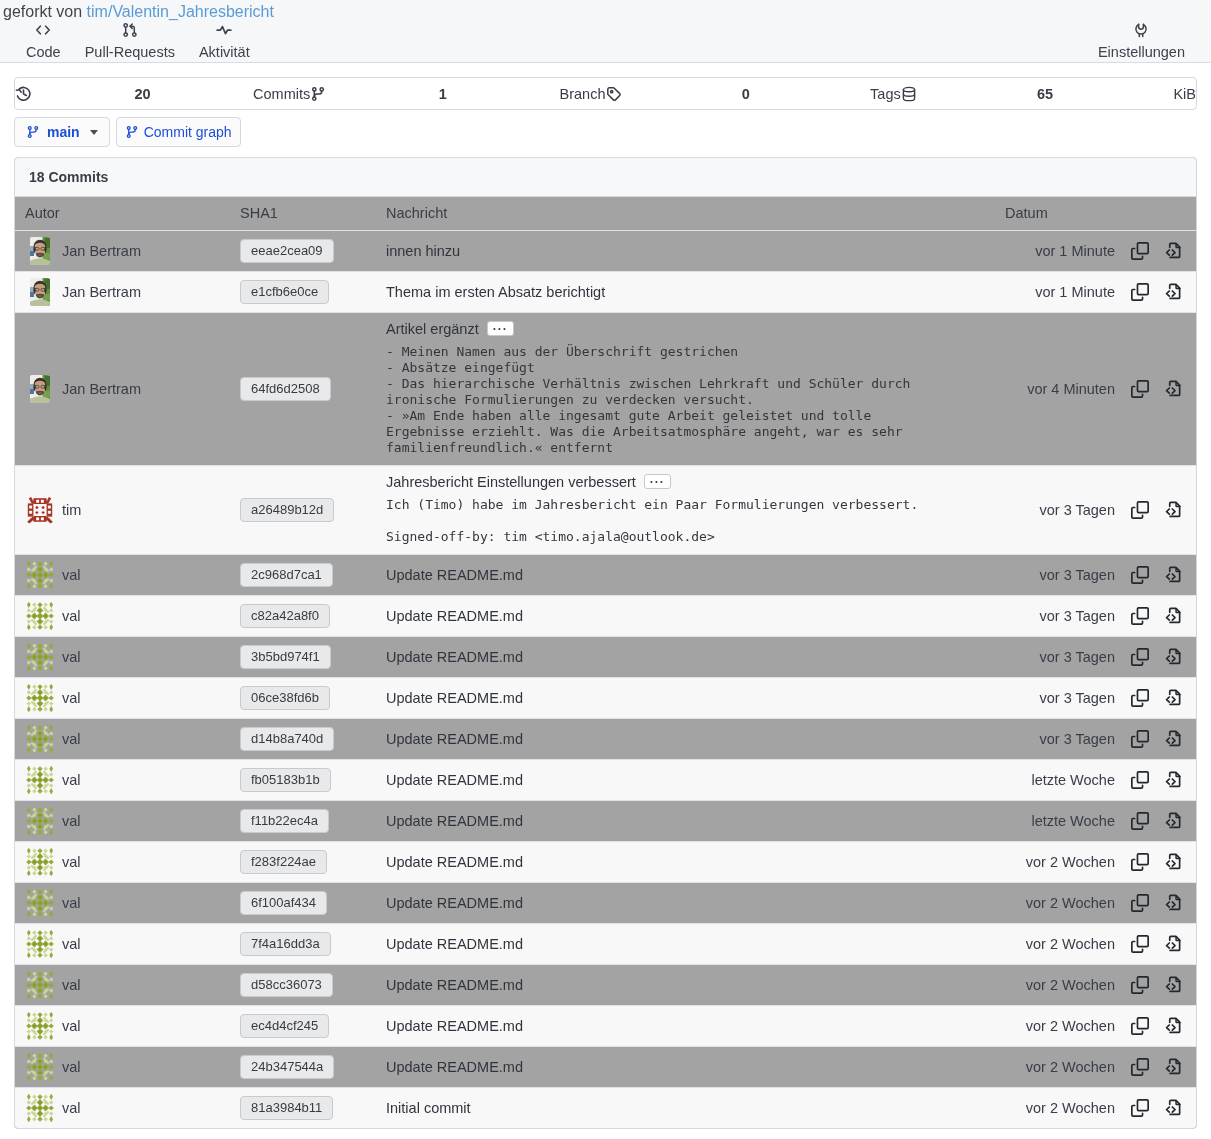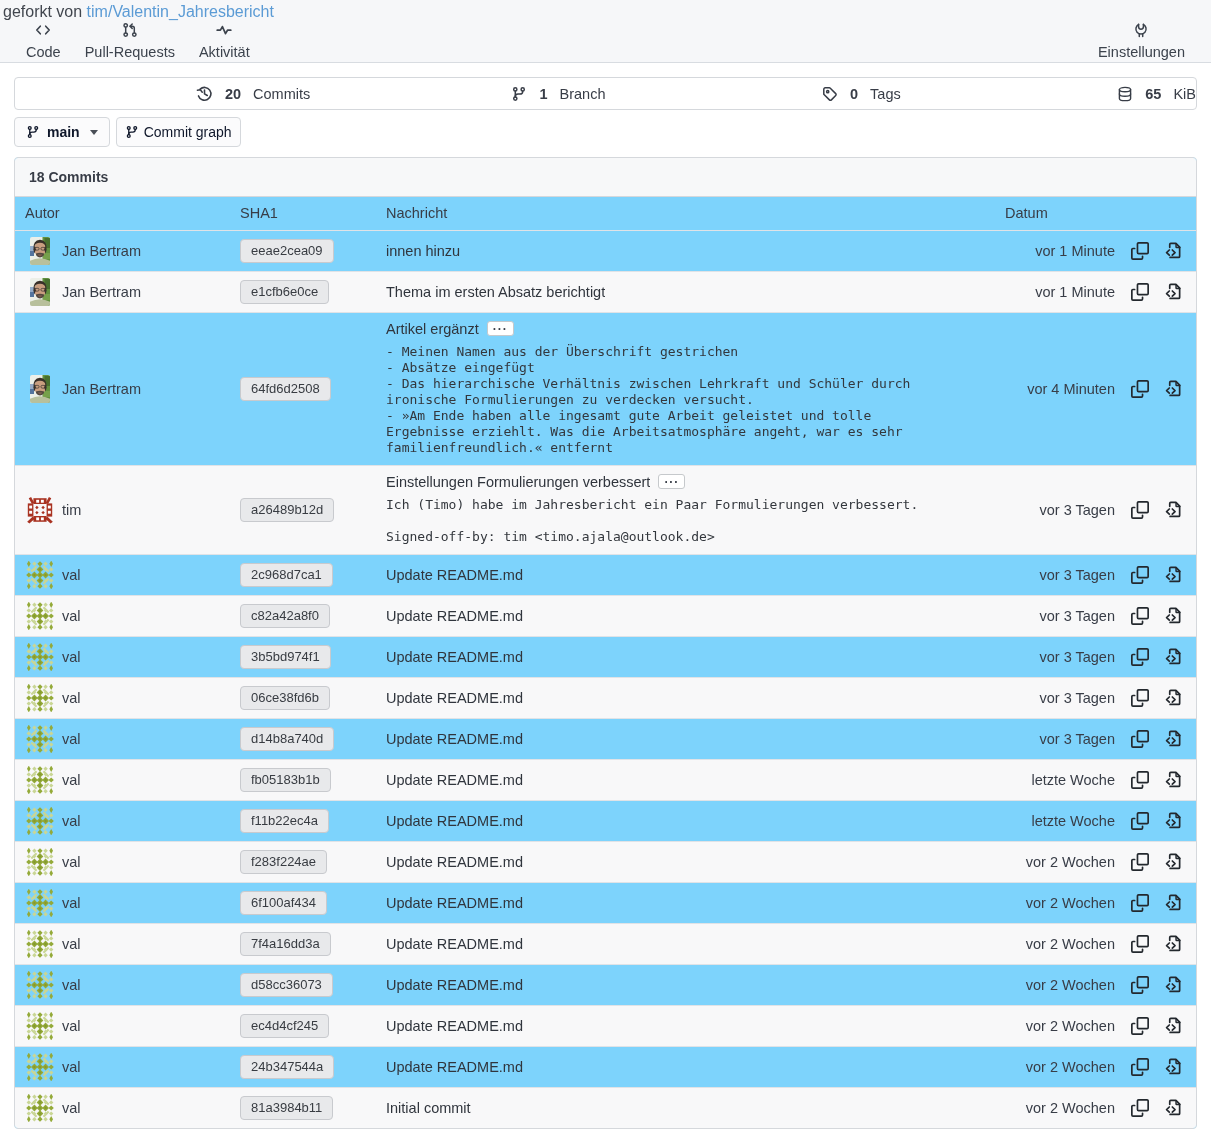--- a/index.html
+++ b/index.html
@@ -25,36 +25,36 @@
   
   .icn svg { display: block; }
 
   
   .main { padding: 14px 14px 0 14px; }
 
   .stats-bar {
     display: flex; height: 33px; align-items: stretch;
     border: 1px solid #d5d8dc; border-radius: 4px; background: #fff;
   }
-  .stat { flex: 1; display: flex; align-items: center; justify-content: flex-end; gap: 12px; font-size: 14.5px; color: #383d47; }
+  .stat { flex: 1; display: flex; align-items: center; justify-content: space-between; gap: 12px; font-size: 14.5px; color: #383d47; }
   .stat b { font-weight: 700; }
 
   .branch-row { display: flex; margin-top: 7px; gap: 6px; }
   .branch-row .btn:nth-child(2) { padding: 0 8px; gap: 5px; }
   .btn {
     display: inline-flex; align-items: center; gap: 7px;
     height: 30px; padding: 0 11px;
     border: 1px solid #d5d8dc; border-radius: 4px;
-    background: #fbfbfc; color: #0f172a; font-size: 14px; cursor: pointer;
+    background: #fbfbfc; color: #1d4ed8; font-size: 14px; cursor: pointer;
   }
   .btn b { font-weight: 700; }
   .caret { width: 0; height: 0; border-left: 4.5px solid transparent; border-right: 4.5px solid transparent; border-top: 5px solid #4a4f57; margin-left: 3px; }
 
   
-  .panel { margin-top: 10px; border: 1px solid #d5d8dc; border-radius: 4px; background: #7dd3fc; overflow: hidden; }
+  .panel { margin-top: 10px; border: 1px solid #d5d8dc; border-radius: 4px; background: #a3a3a3; overflow: hidden; }
   .panel-header { background: #f7f8f9; border-bottom: 1px solid #d5d8dc; padding: 11px 14px; font-weight: 700; font-size: 14px; color: #383d47; }
 
   table.commits { width: 100%; border-collapse: collapse; table-layout: fixed; }
   table.commits th { font-weight: 400; text-align: left; font-size: 14.5px; color: #383d47; height: 33px; padding: 0 10px; }
   table.commits col.c-author { width: 215px; }
   table.commits col.c-sha { width: 146px; }
   table.commits col.c-date { width: 126px; }
   table.commits col.c-actions { width: 75px; }
   table.commits th.h-date { text-align: left; padding-right: 6px; }
   table.commits tbody tr { border-top: 1px solid #e0e3e7; }
@@ -439,21 +439,21 @@
   </svg>
 </span>
         <span class="author-name">tim</span>
       </div>
     </td>
     <td>
       <button class="sha-btn">a26489b12d</button>
     </td>
     <td>
       <div class="msg-title-row">
-        <a class="msg-title">Einstellungen Formulierungen verbessert</a>
+        <a class="msg-title">Jahresbericht Einstellungen verbessert</a>
       <button class="expand-btn">···</button>
               </div>
     <pre class="msg-body">Ich (Timo) habe im Jahresbericht ein Paar Formulierungen verbessert.
 
 Signed-off-by: tim &lt;timo.ajala@outlook.de&gt;</pre>
             </td>
     <td class="date-cell">vor 3 Tagen</td>
     <td class="actions-cell">
       <div class="actions-wrap">
         <span class="row-action">

